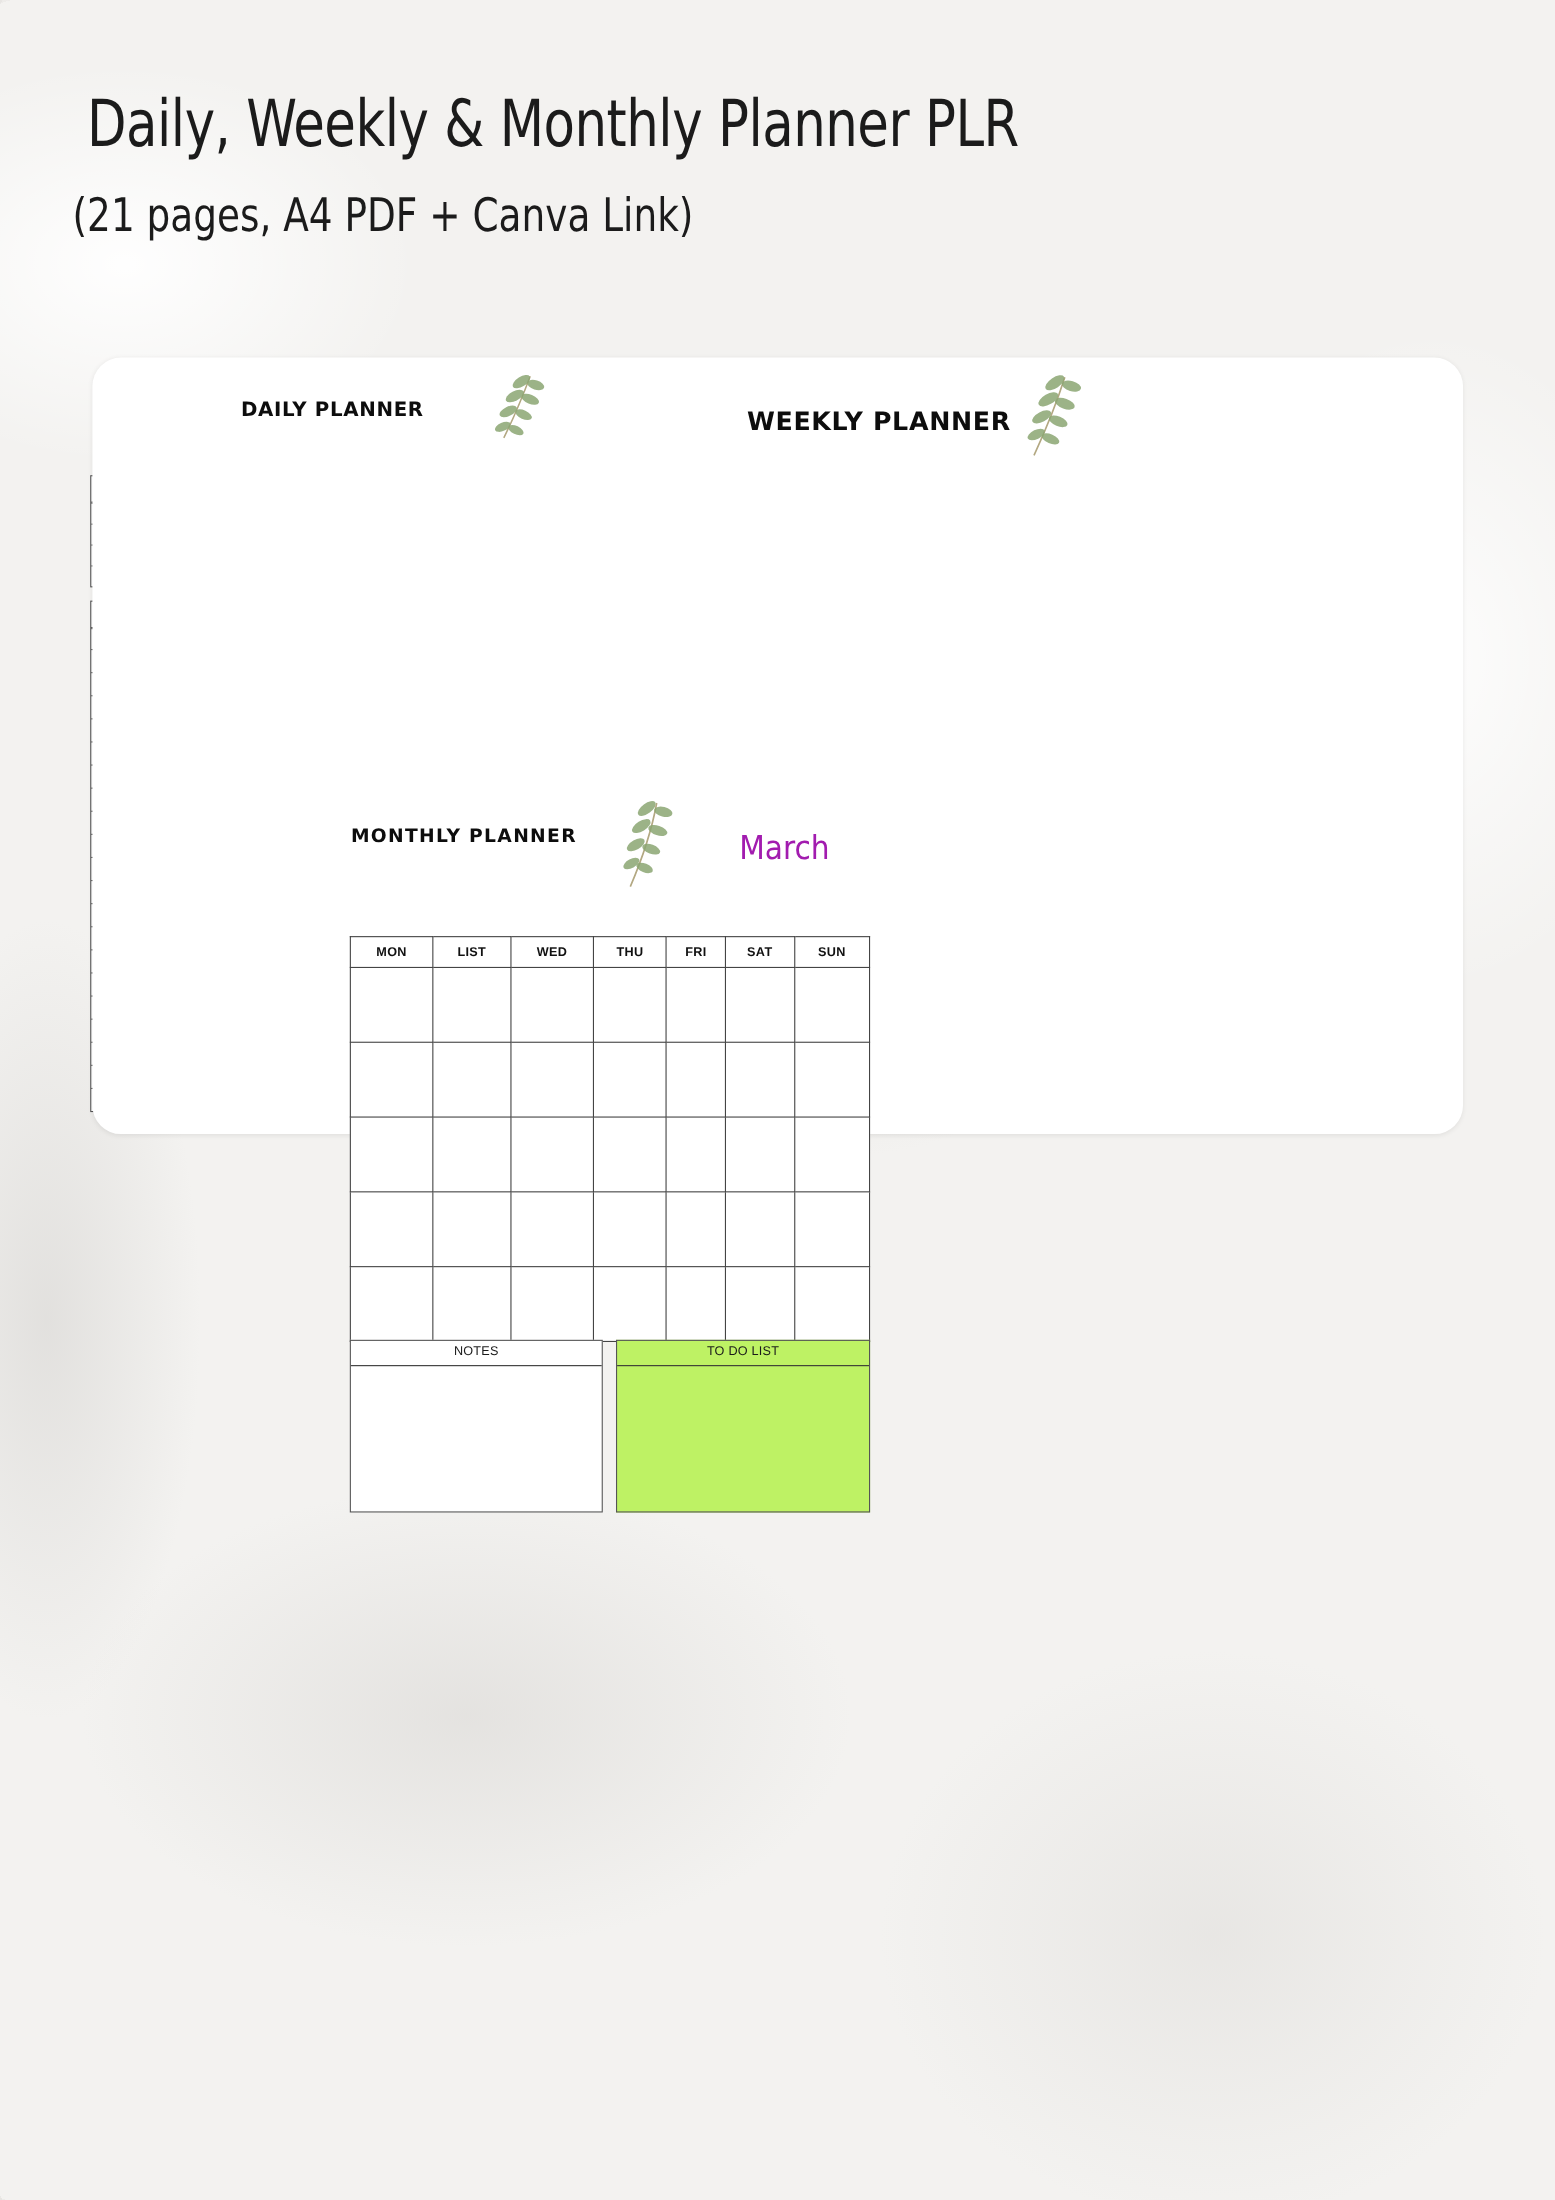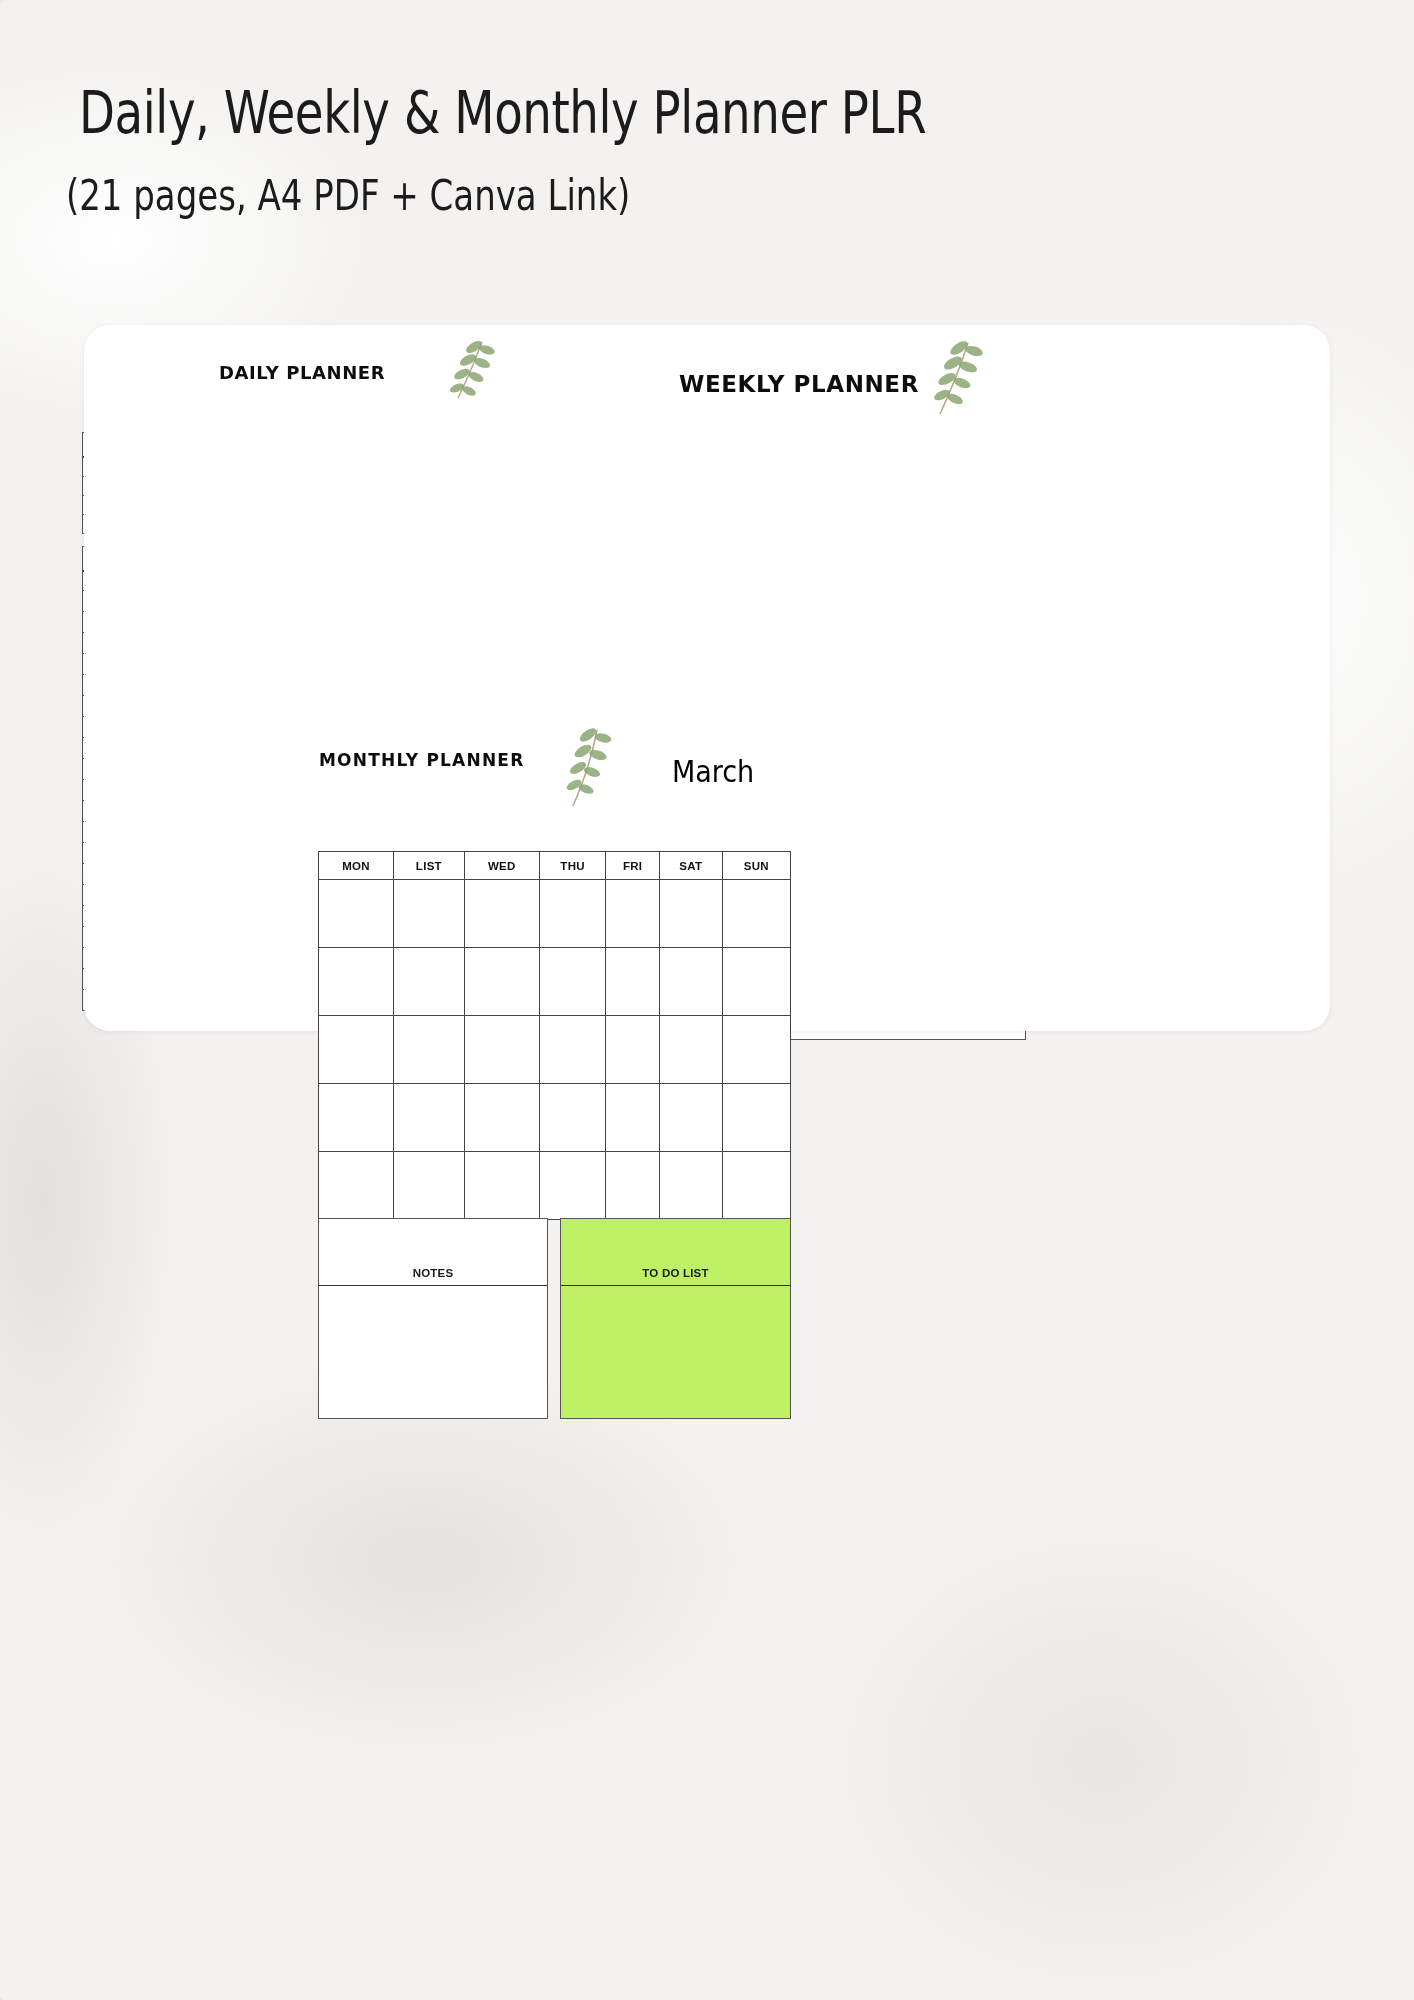--- a/index.html
+++ b/index.html
@@ -68,21 +68,21 @@
   .bx { border: 1.3px solid #555; background: #fff; }
   .bx-head {
     border-bottom: 1.6px solid #333;
     text-align: center;
     font-size: 12.5px;
     color: #1a1a1a;
     line-height: 1;
     padding: 5px 0 5px;
     font-weight: 400;
   }
-  .bx-head.bold { font-weight: 700; font-size: 11.5px; letter-spacing: .2px; margin-top: 44px; }
+  .bx-head.bold { font-weight: 400; font-size: 11.5px; letter-spacing: .2px; }
 
   
   .daily-title {
     position: absolute; left: 219px; top: 362px;
     font-size: 18px; font-weight: 800; letter-spacing: .6px;
     color: #0d0d0d; z-index: 4;
     font-family: "DejaVu Sans", sans-serif;
   }
   .leaf-daily { position: absolute; left: 432px; top: 336px; width: 64px; height: 74px; z-index: 4; }
 
@@ -148,21 +148,21 @@
   
   .monthly-title {
     position: absolute; left: 319px; top: 750px;
     font-size: 17px; font-weight: 700; letter-spacing: 1.2px;
     color: #0d0d0d; z-index: 4;
     font-family: "DejaVu Sans", sans-serif;
   }
   .leaf-monthly { position: absolute; left: 551px; top: 726px; width: 62px; height: 88px; z-index: 4; }
   .month-name {
     position: absolute; left: 672px; top: 754px;
-    font-size: 30px; color: #000000; font-weight: 400; z-index: 4;
+    font-size: 30px; color: #a21caf; font-weight: 400; z-index: 4;
     font-family: "DejaVu Sans Condensed", "Liberation Sans Narrow", "Liberation Sans", sans-serif;
   }
 
   .month-grid {
     position: absolute; left: 318px; top: 851px;
     width: 473px; z-index: 4; background: #fff;
     border-collapse: collapse;
   }
   .month-grid td, .month-grid th { border: 1.2px solid #444; }
   .month-grid th {

